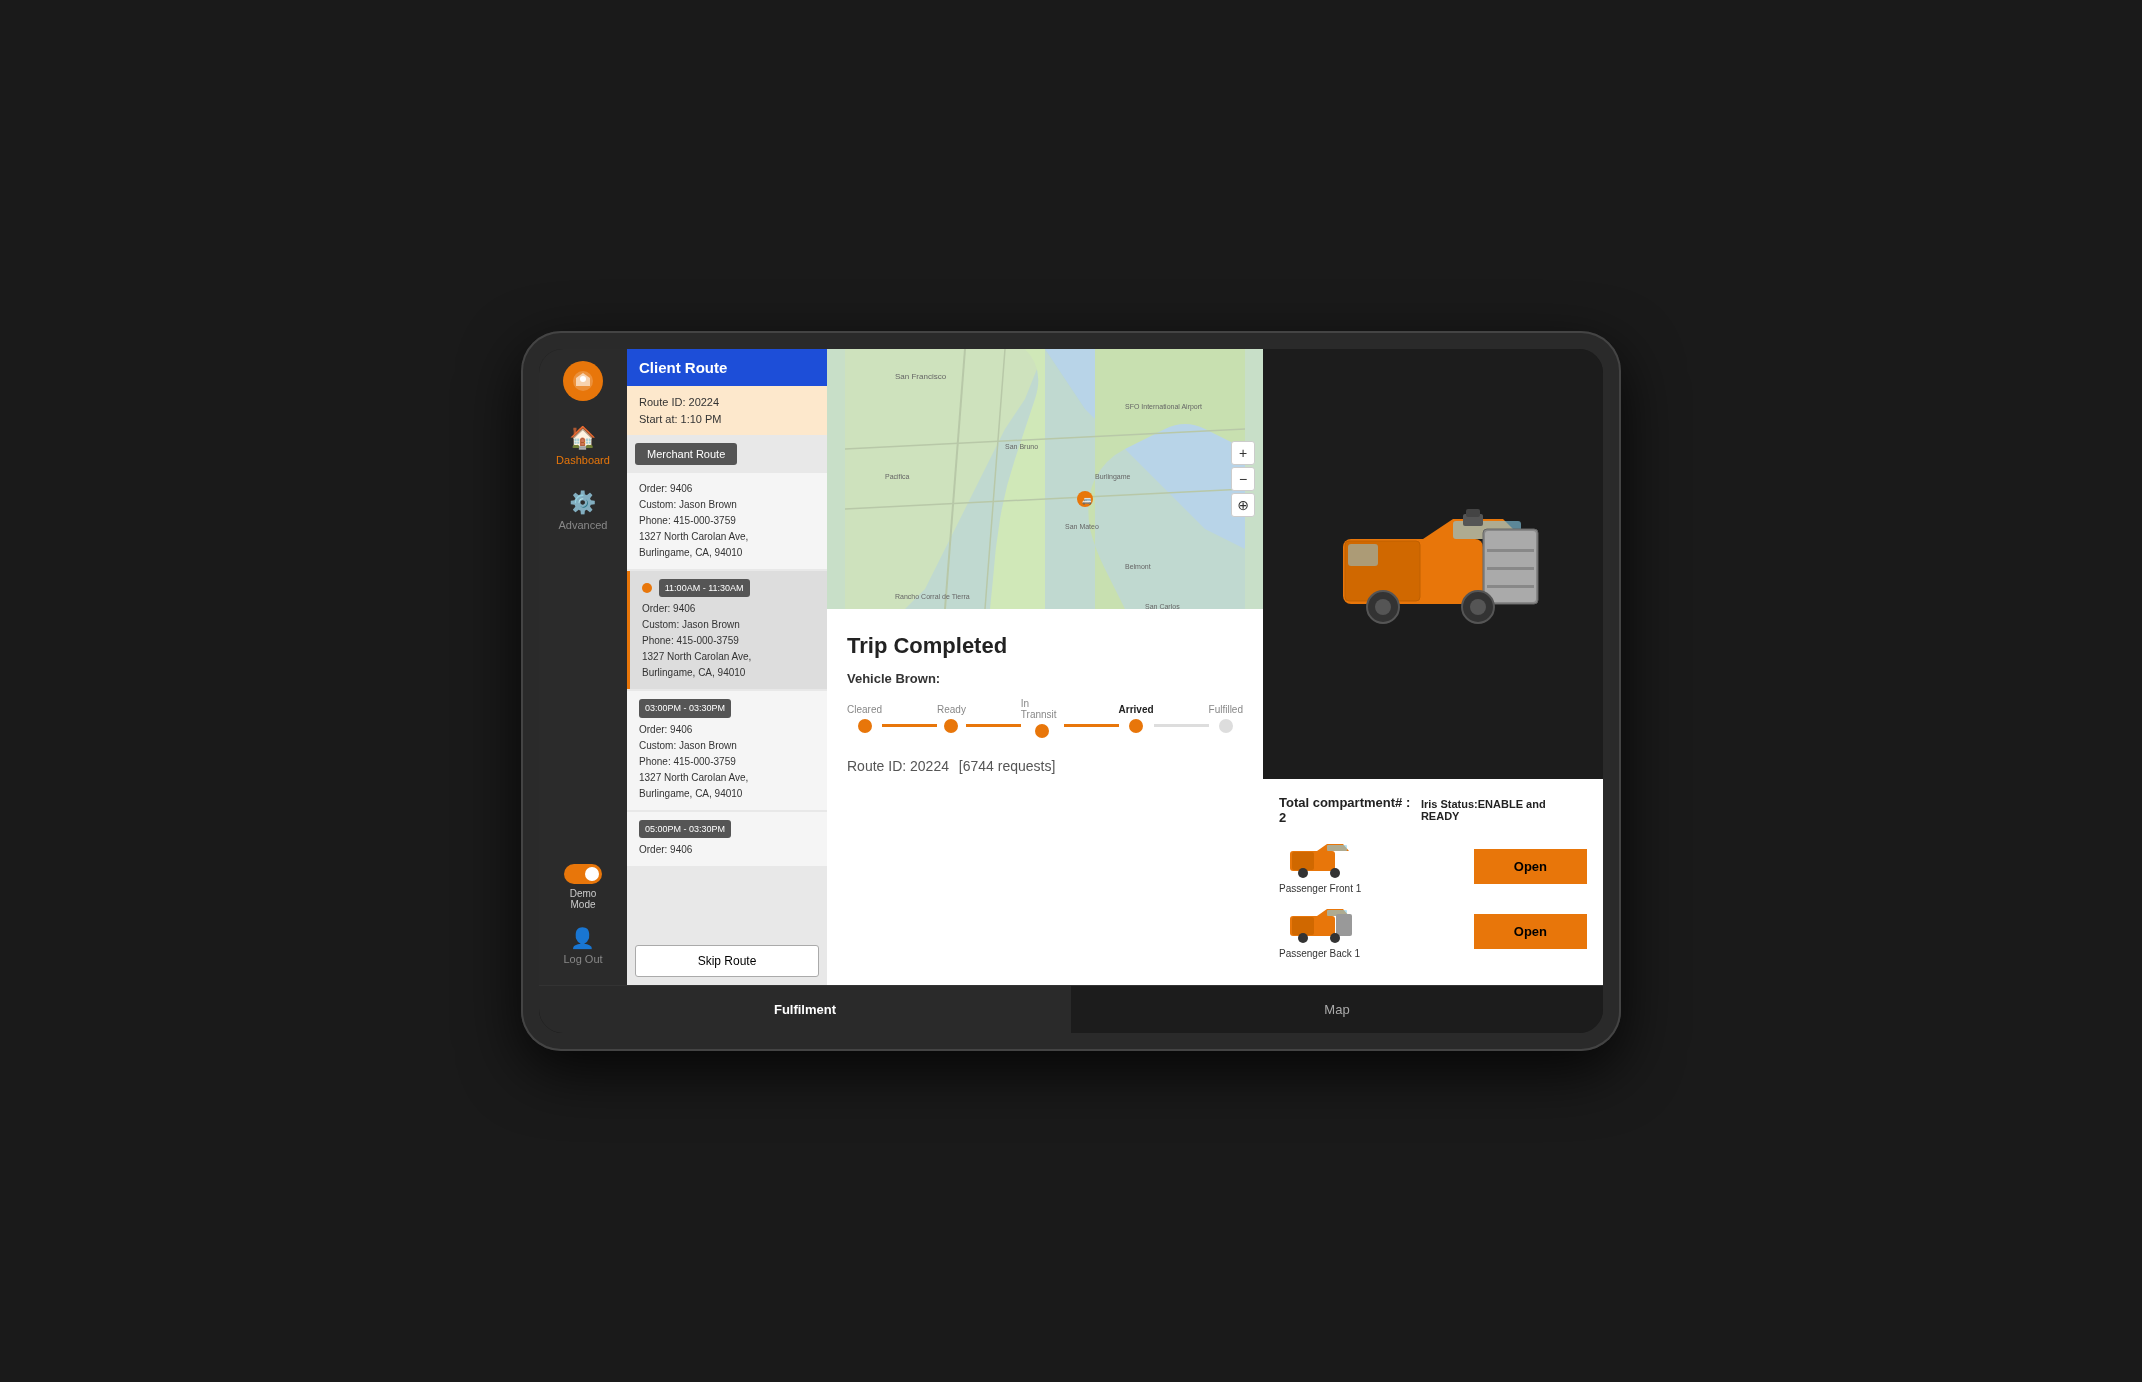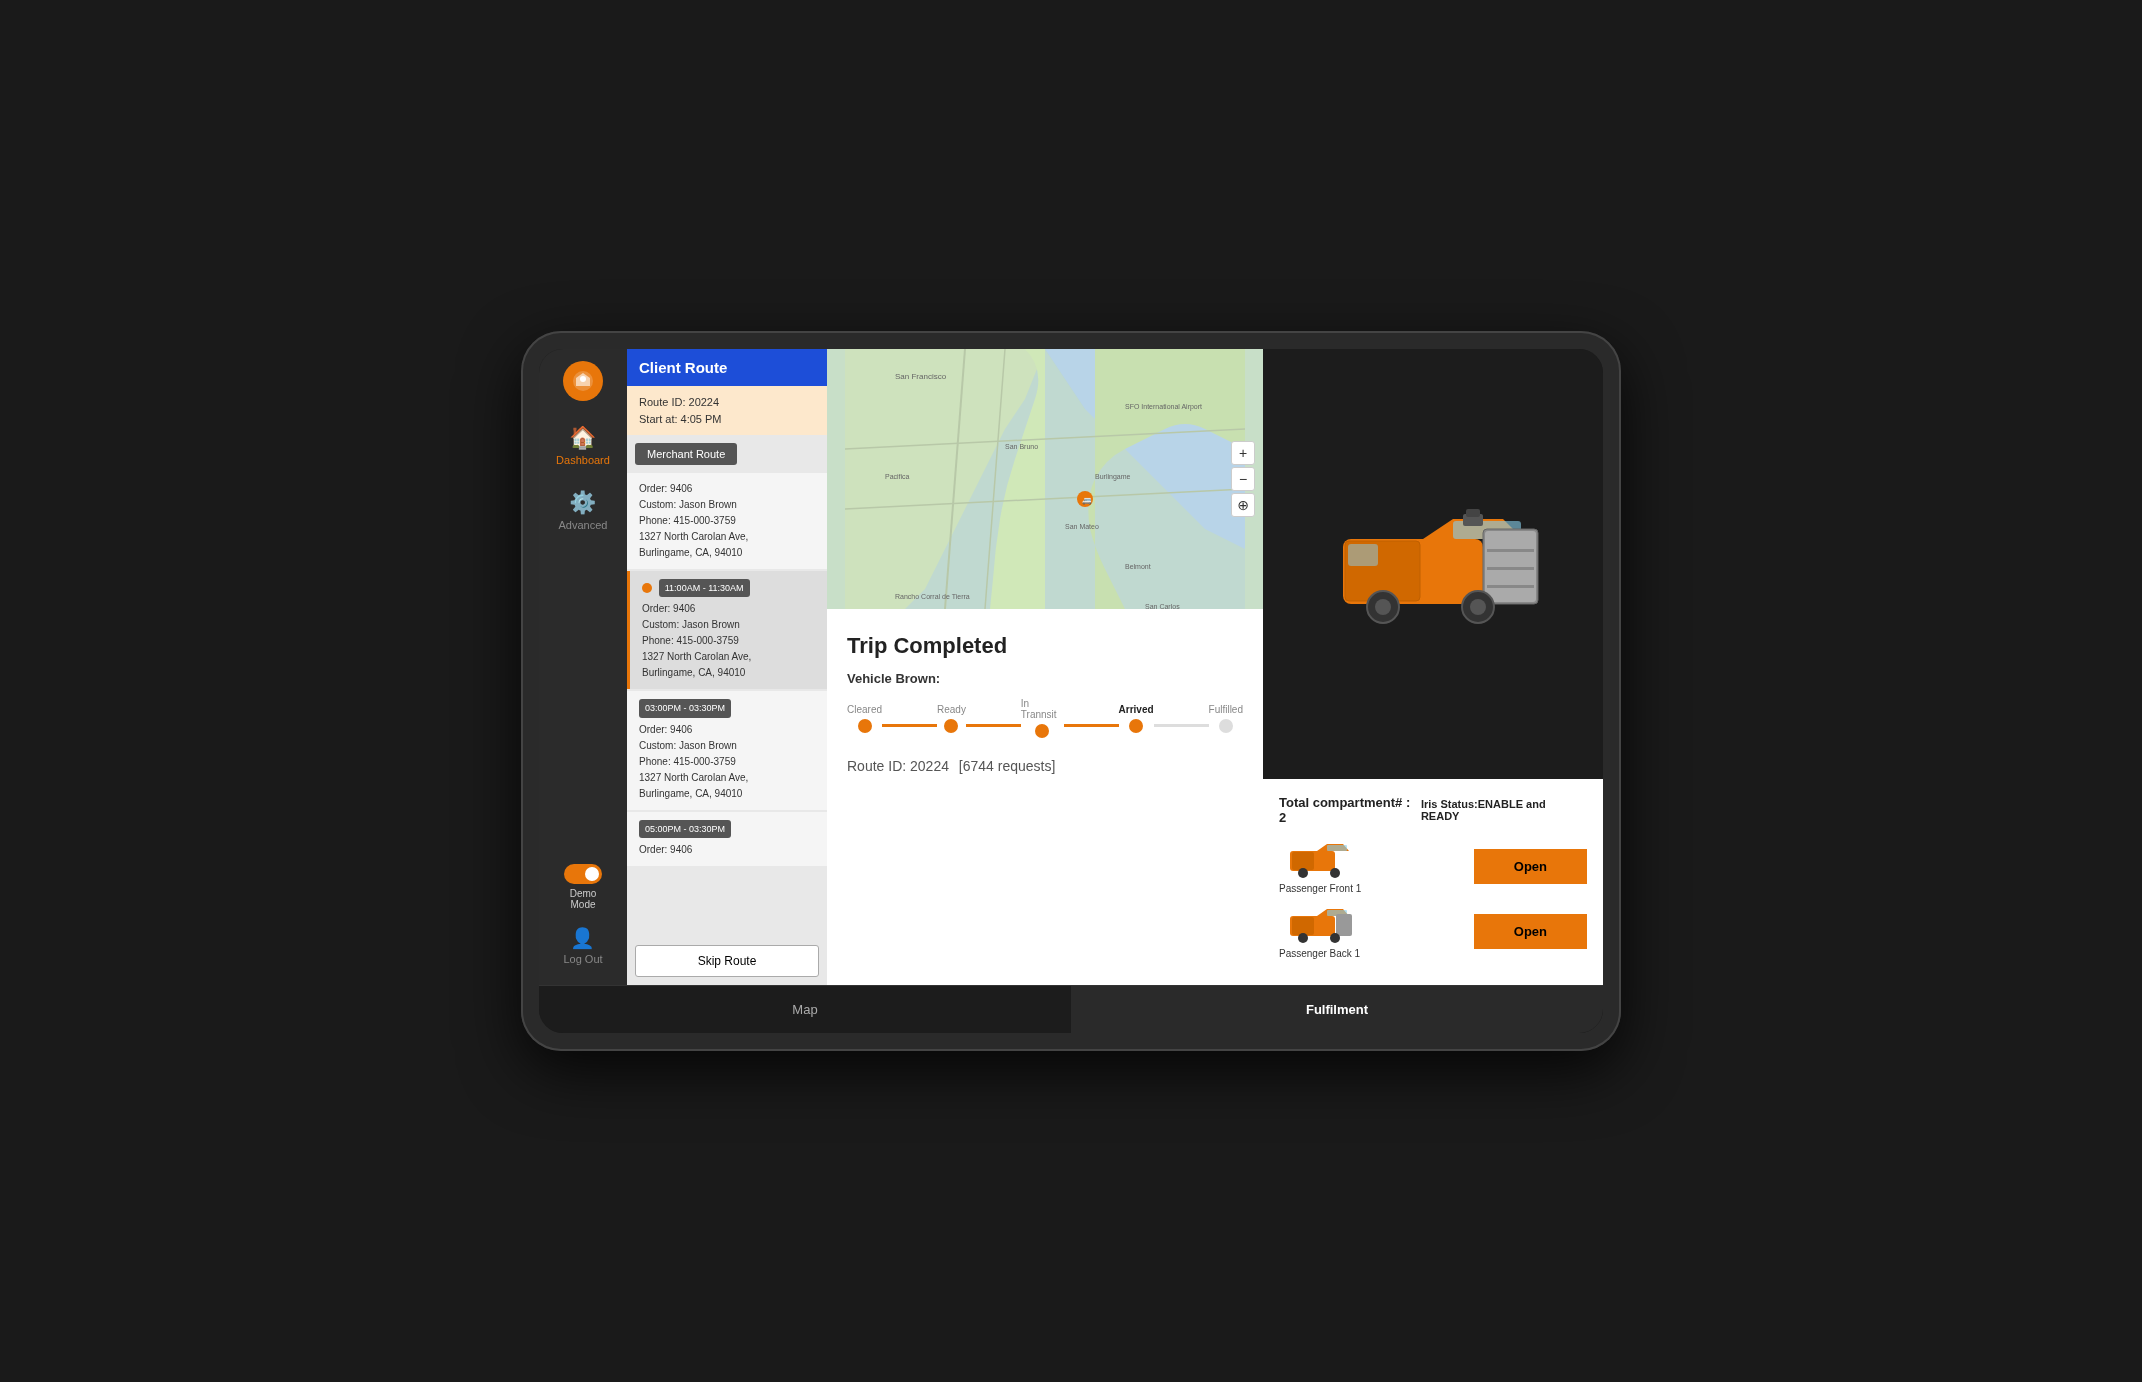--- a/index.html
+++ b/index.html
@@ -459,21 +459,21 @@
           <span class="label">Log Out</span>
         </div>
       </div>
 
       <div class="left-panel">
         <div class="left-panel-header">
           <span>Client Route</span>
         </div>
         <div class="route-info">
           <div>Route ID: 20224</div>
-          <div>Start at: 4:05 PM</div>
+          <div>Start at: 1:10 PM</div>
         </div>
         <div class="left-panel-scroll">
           <button class="merchant-route-btn">Merchant Route</button>
 
           <div class="order-block">
             <div>Order: 9406</div>
             <div>Custom: Jason Brown</div>
             <div>Phone: 415-000-3759</div>
             <div>1327 North Carolan Ave,<br>Burlingame, CA, 94010</div>
           </div>
@@ -650,22 +650,22 @@
               <span class="comp-label">Passenger Back 1</span>
             </div>
             <button class="open-btn">Open</button>
           </div>
         </div>
       </div>
 
     </div>
 
     <div class="tab-bar">
+      <div class="tab-item active">
+        <span>Fulfilment</span>
+      </div>
       <div class="tab-item">
         <span>Map</span>
       </div>
-      <div class="tab-item active">
-        <span>Fulfilment</span>
-      </div>
     </div>
 
   </div>
 </div>
 
 </body></html>

